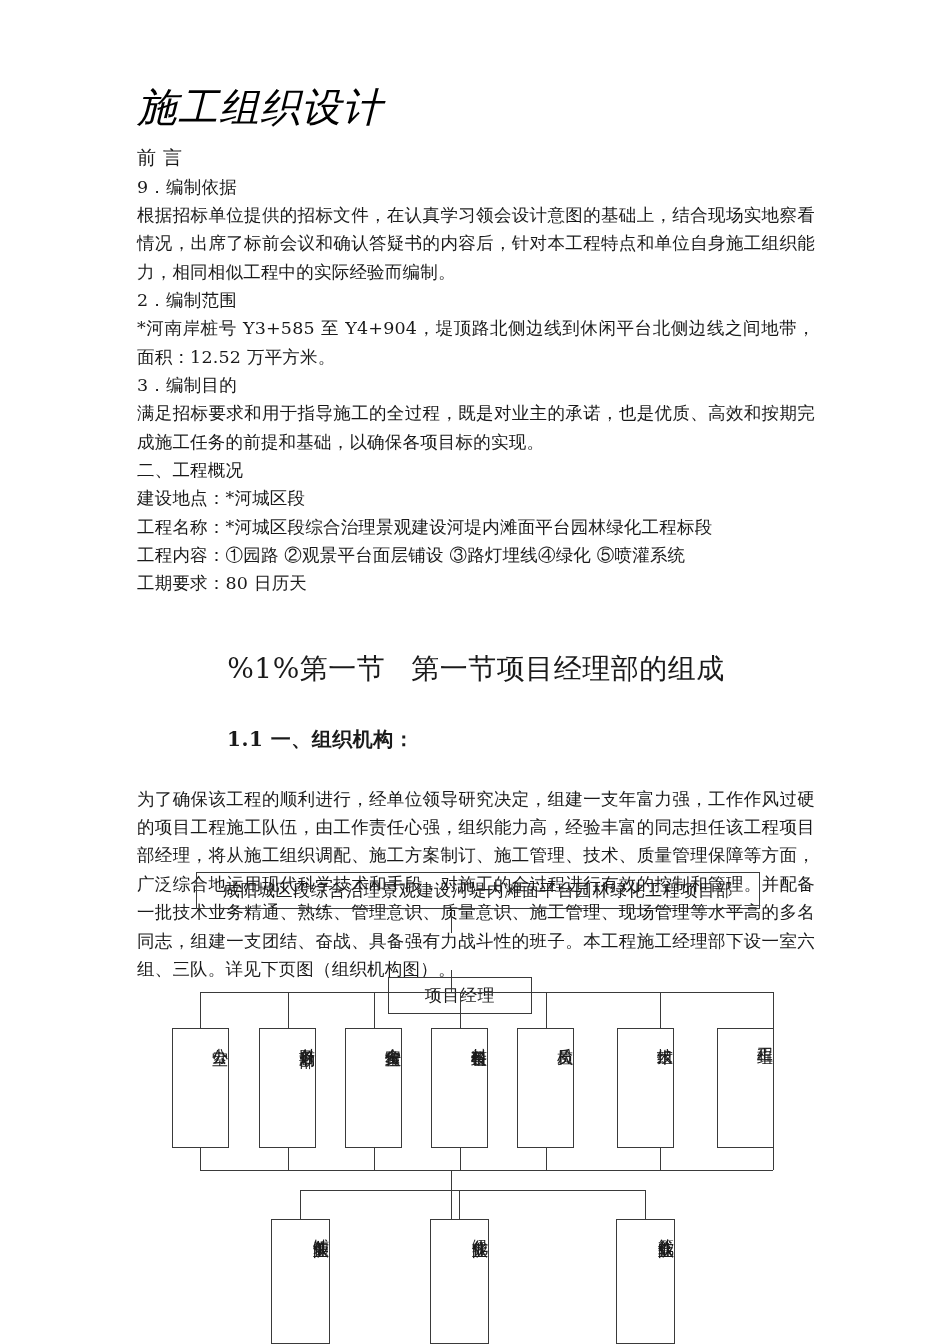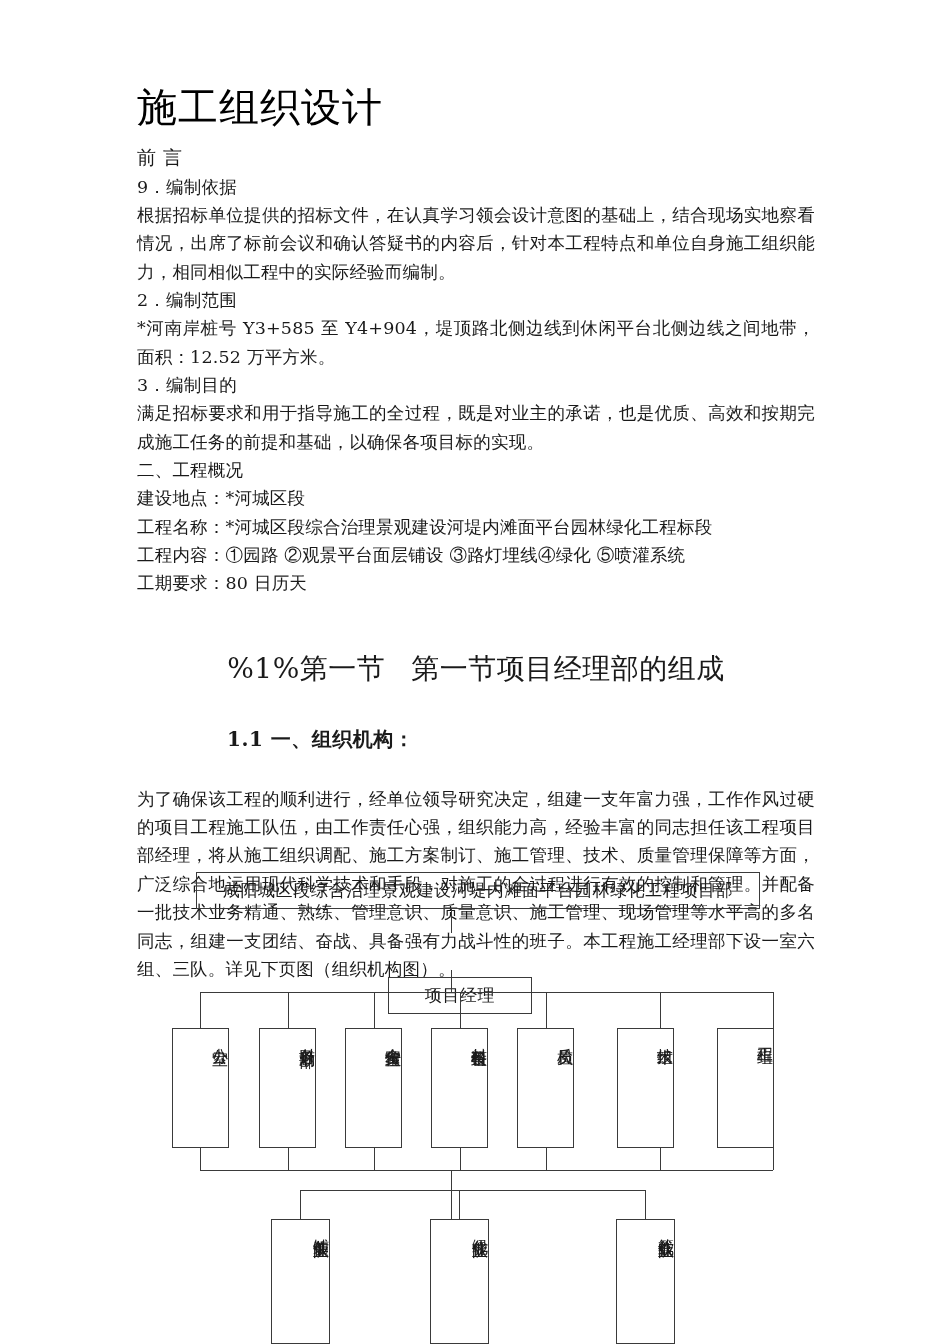--- a/index.html
+++ b/index.html
@@ -27,20 +27,21 @@
 
   
   .doc-title {
     font-size: 40px;
     line-height: 1.08;
     font-weight: normal;
     letter-spacing: 1px;
     margin: 0;
     padding-top: 86px;
     color: #000;
+    font-style: italic;
   }
 
   
   .preface {
     font-size: 19px;
     line-height: 1.55;
     margin-top: 14px;
     letter-spacing: 0.5px;
   }
   .line {

